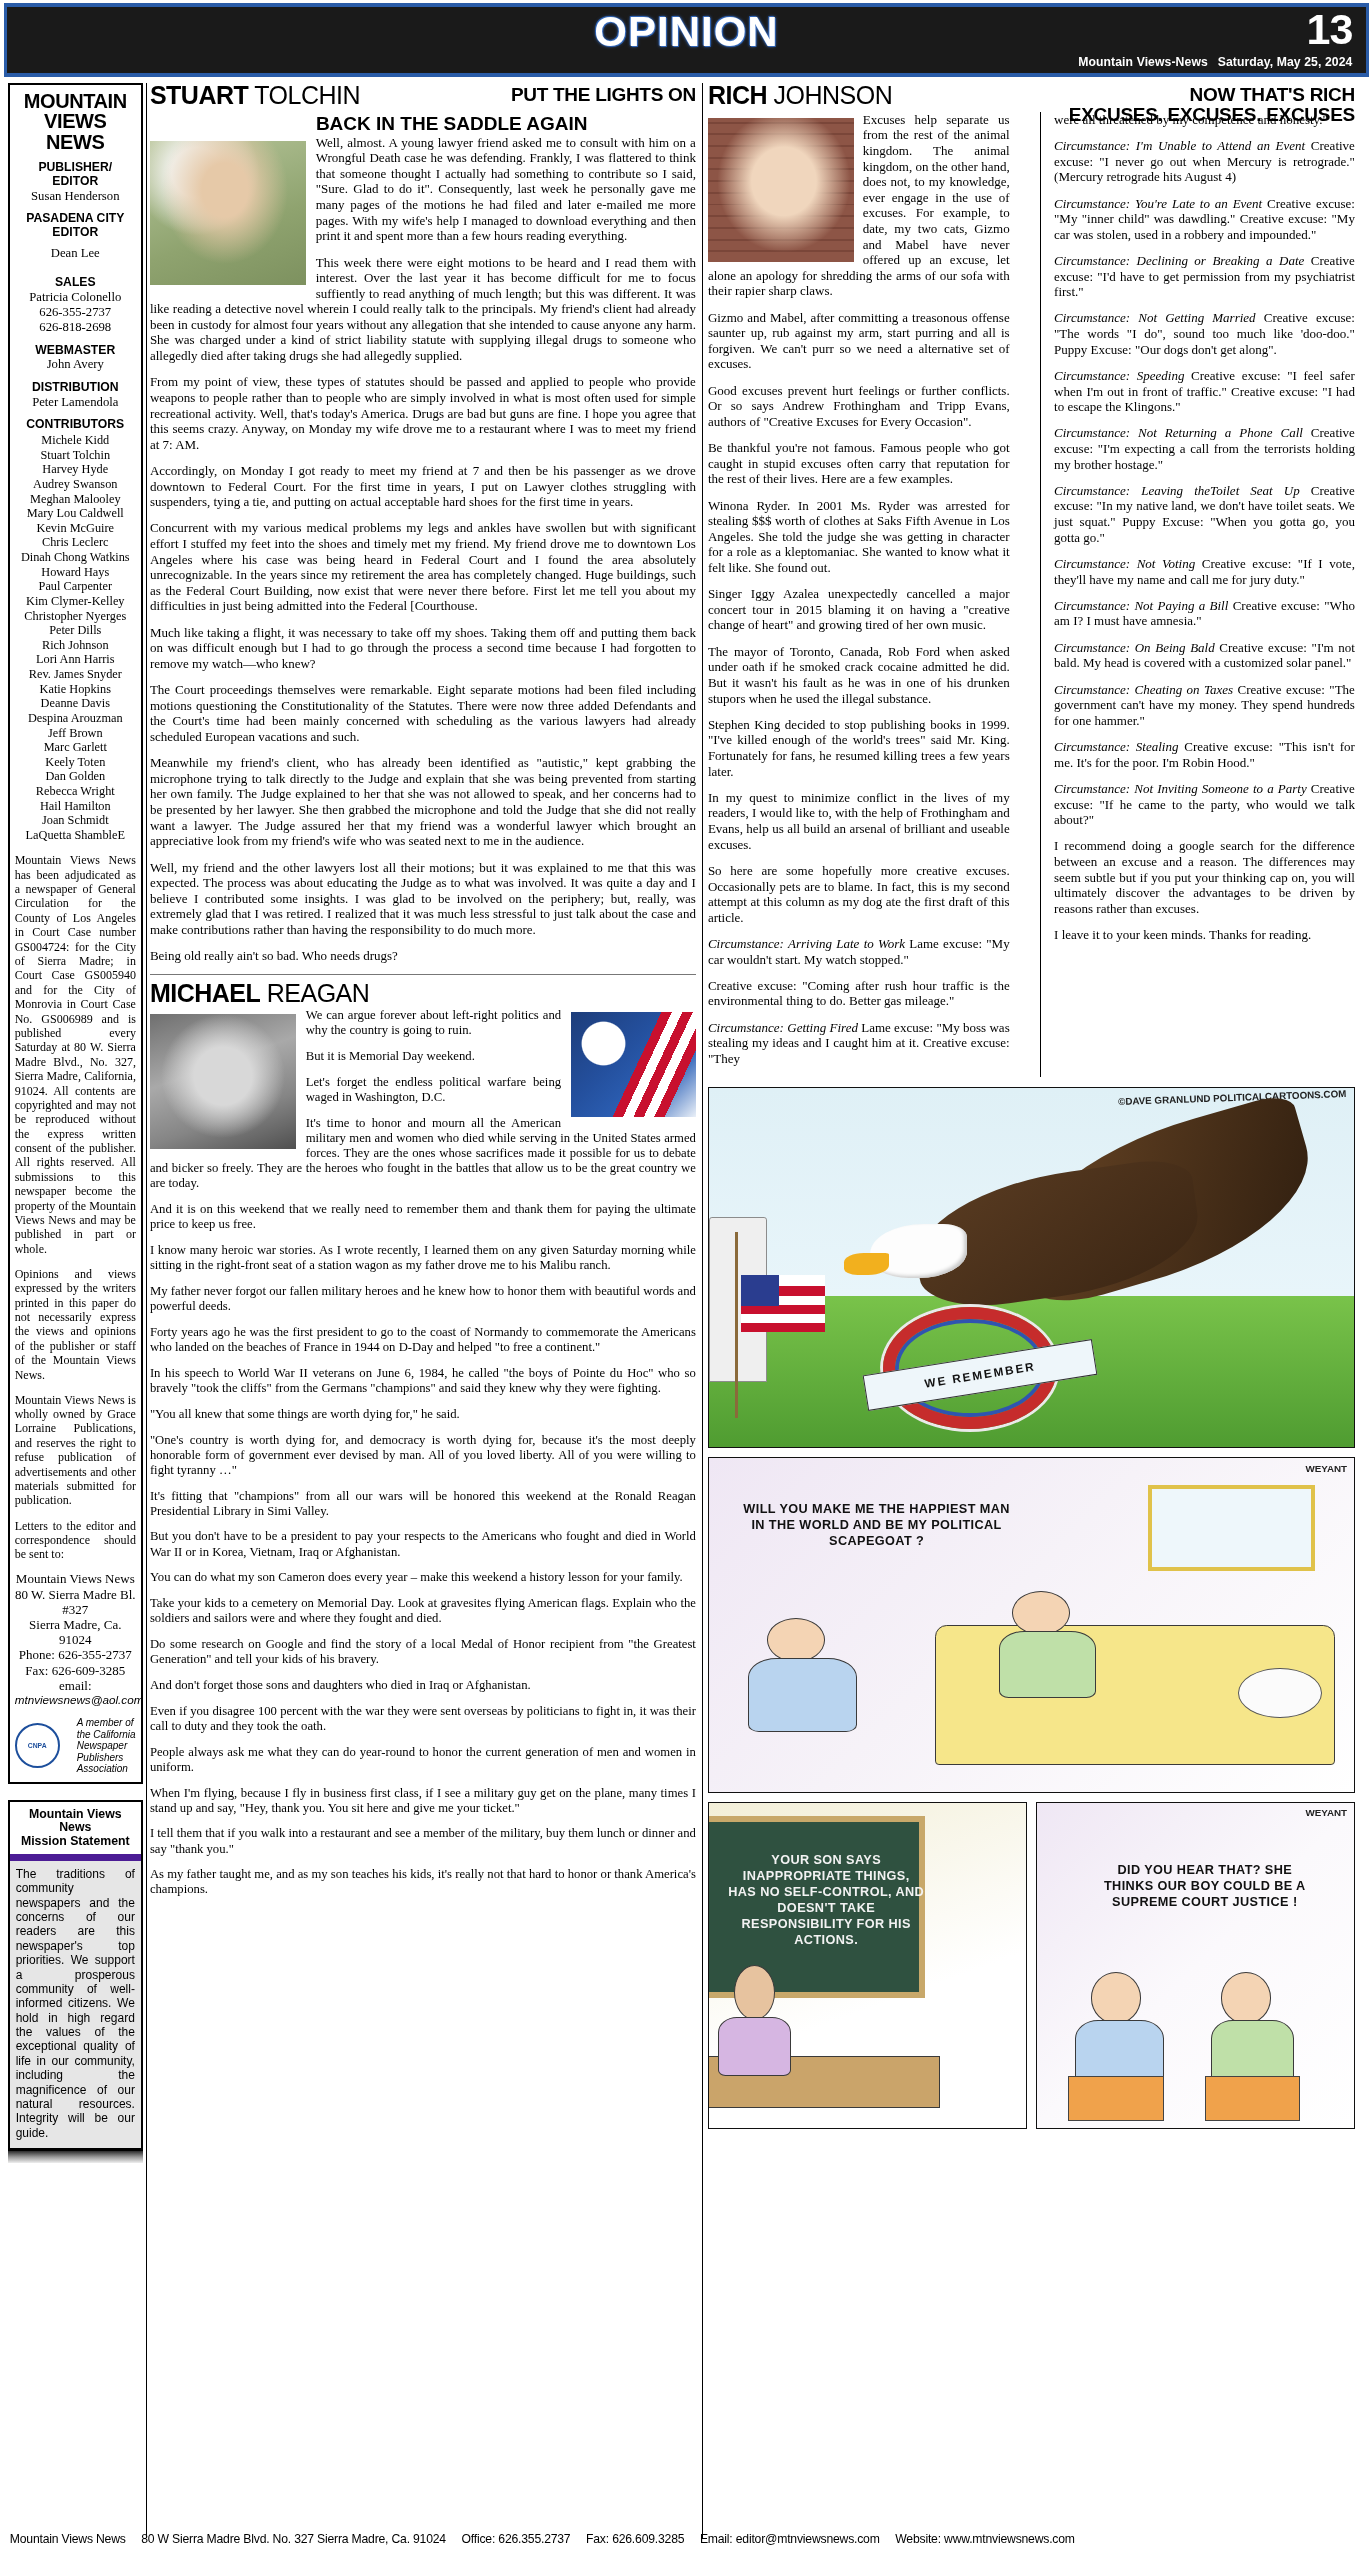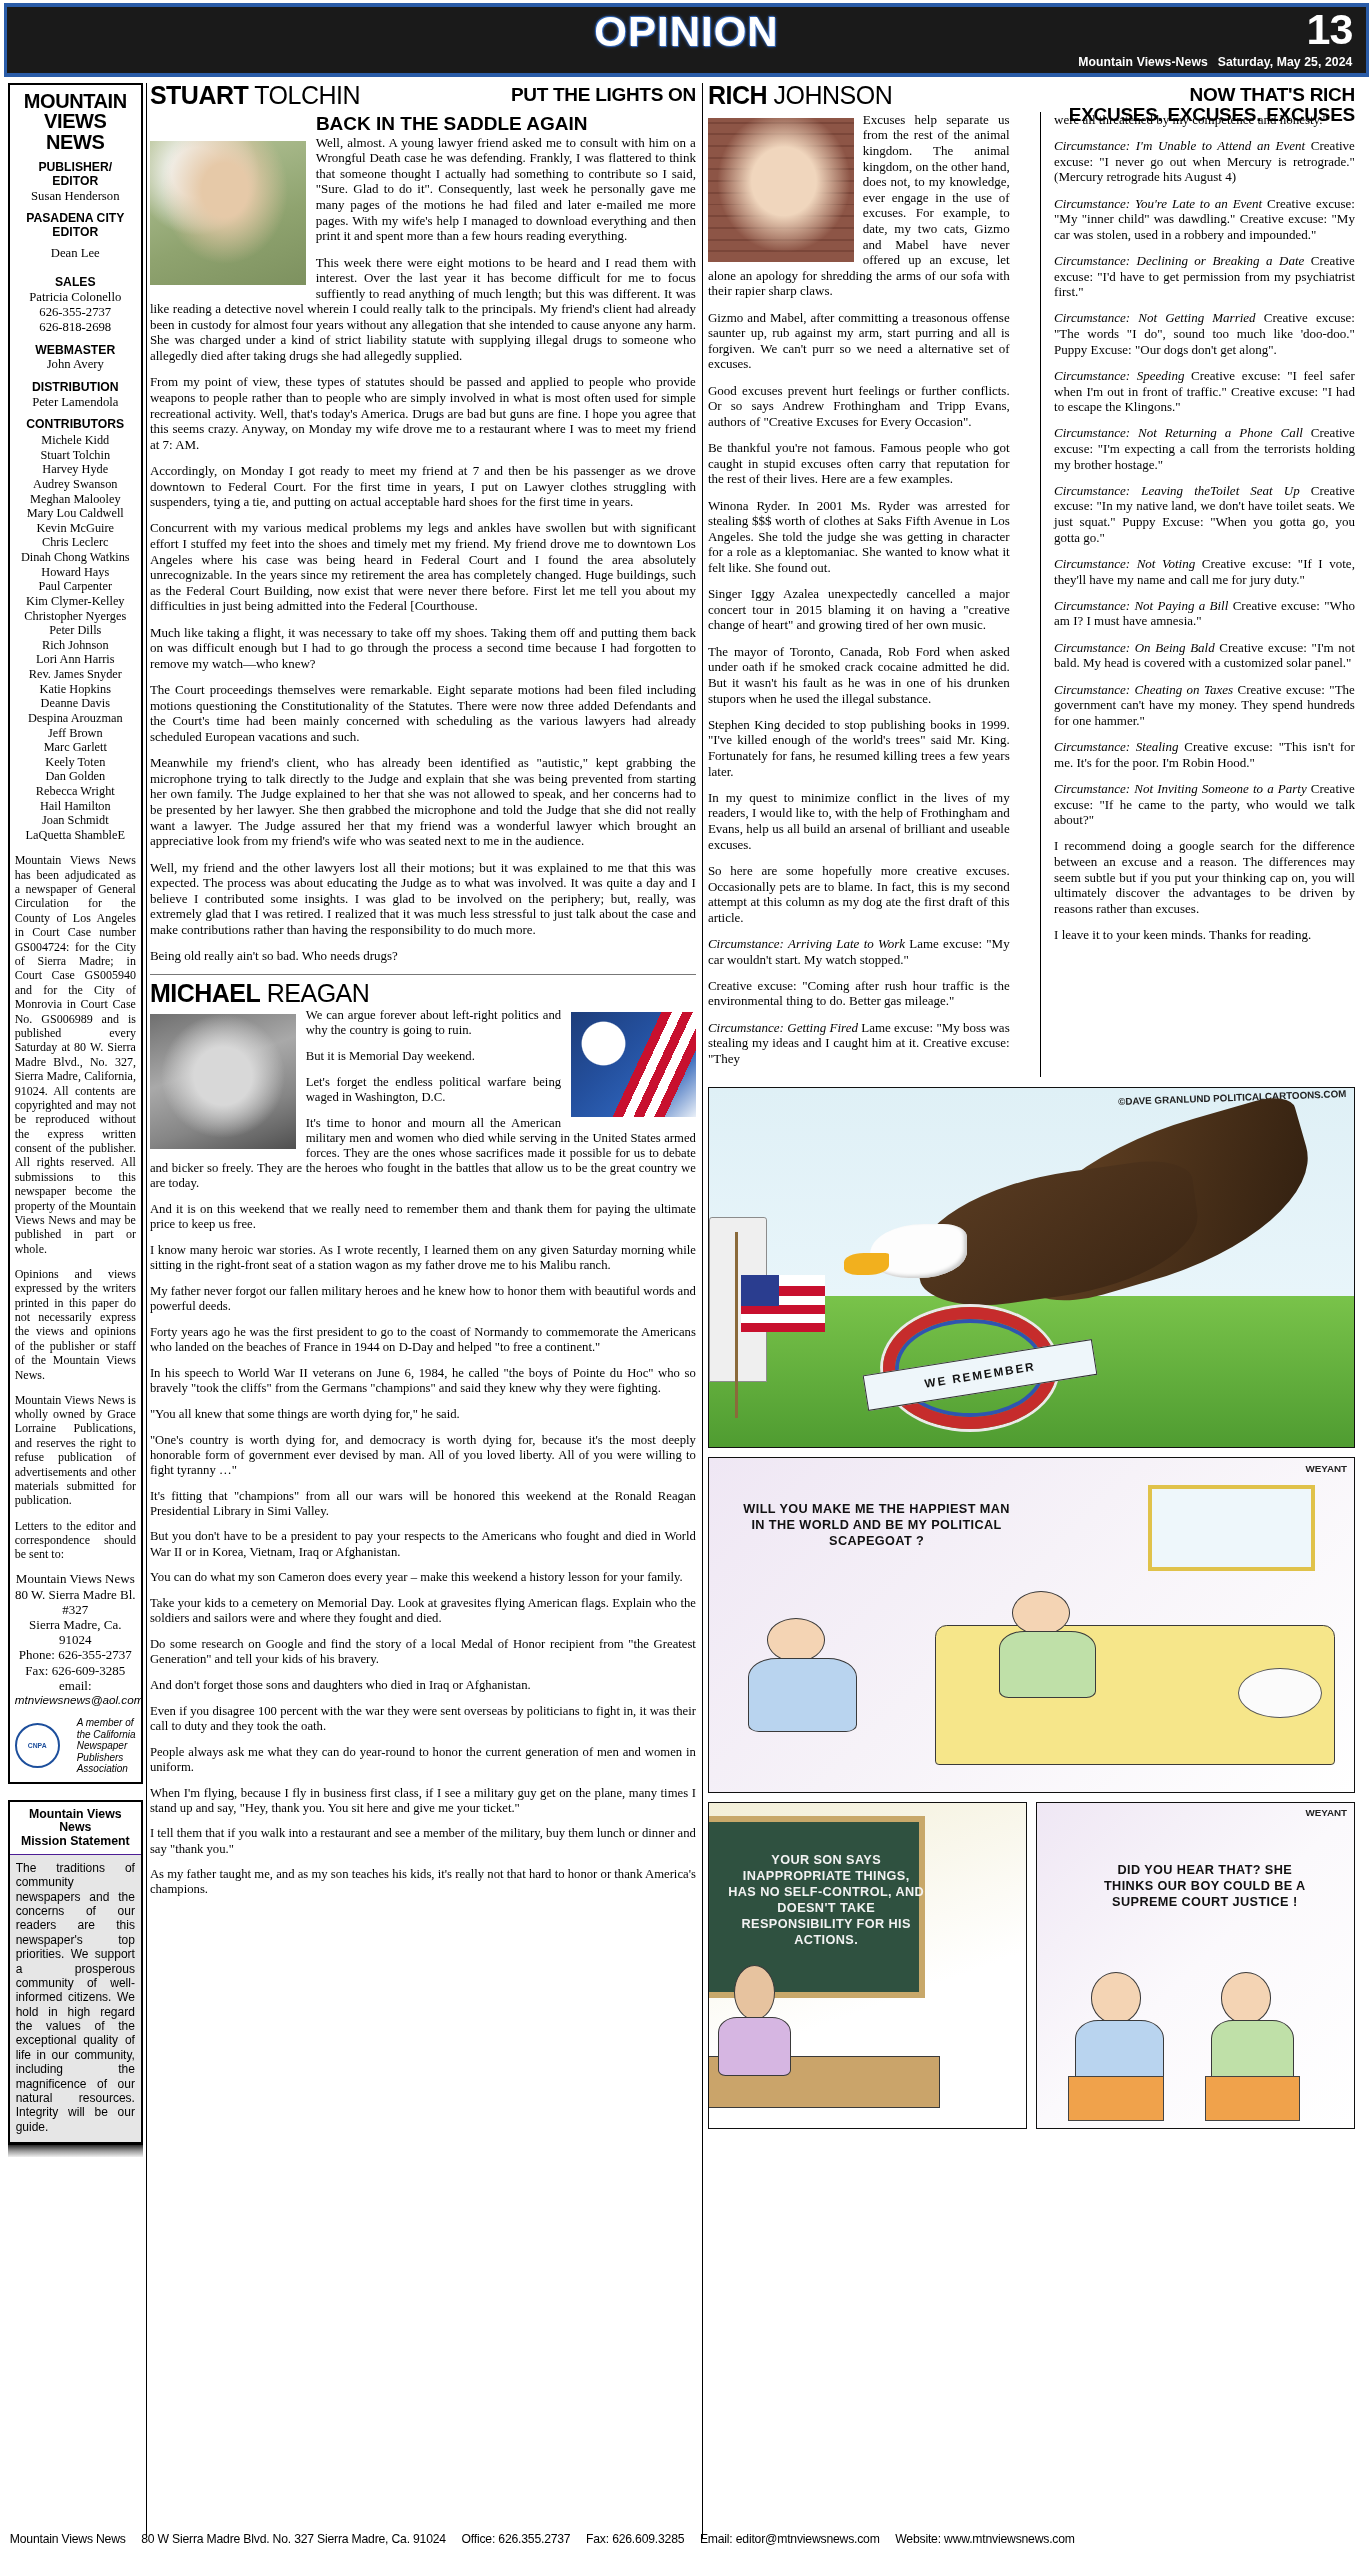--- a/index.html
+++ b/index.html
@@ -115,21 +115,21 @@
   .mission-head {
     font-family:"Liberation Sans", sans-serif;
     font-weight:bold; font-size:12.3px; text-align:center;
     line-height:1.12; padding:5.9px 2px 4.9px 2px;
   }
   .mission-body {
     background:#e6e6e6;
     font-family:"Liberation Sans", sans-serif;
     font-size:12px; line-height:1.2;
     text-align:justify; padding:5.9px 5.9px 7.8px 5.9px;
-    border-top:1px solid #4c1d95;
+    border-top:7px solid #4c1d95;
   }
   .mission-shadow {
     height:12.7px;
     background:linear-gradient(to bottom,#2b2b2b,#9a9a9a,#efefef);
     border-top:1px solid #000;
   }
 
   
   .col2 { position:absolute; left:146px; top:0; width:546px; }
   .byline-row { position:relative; height:29px; }

